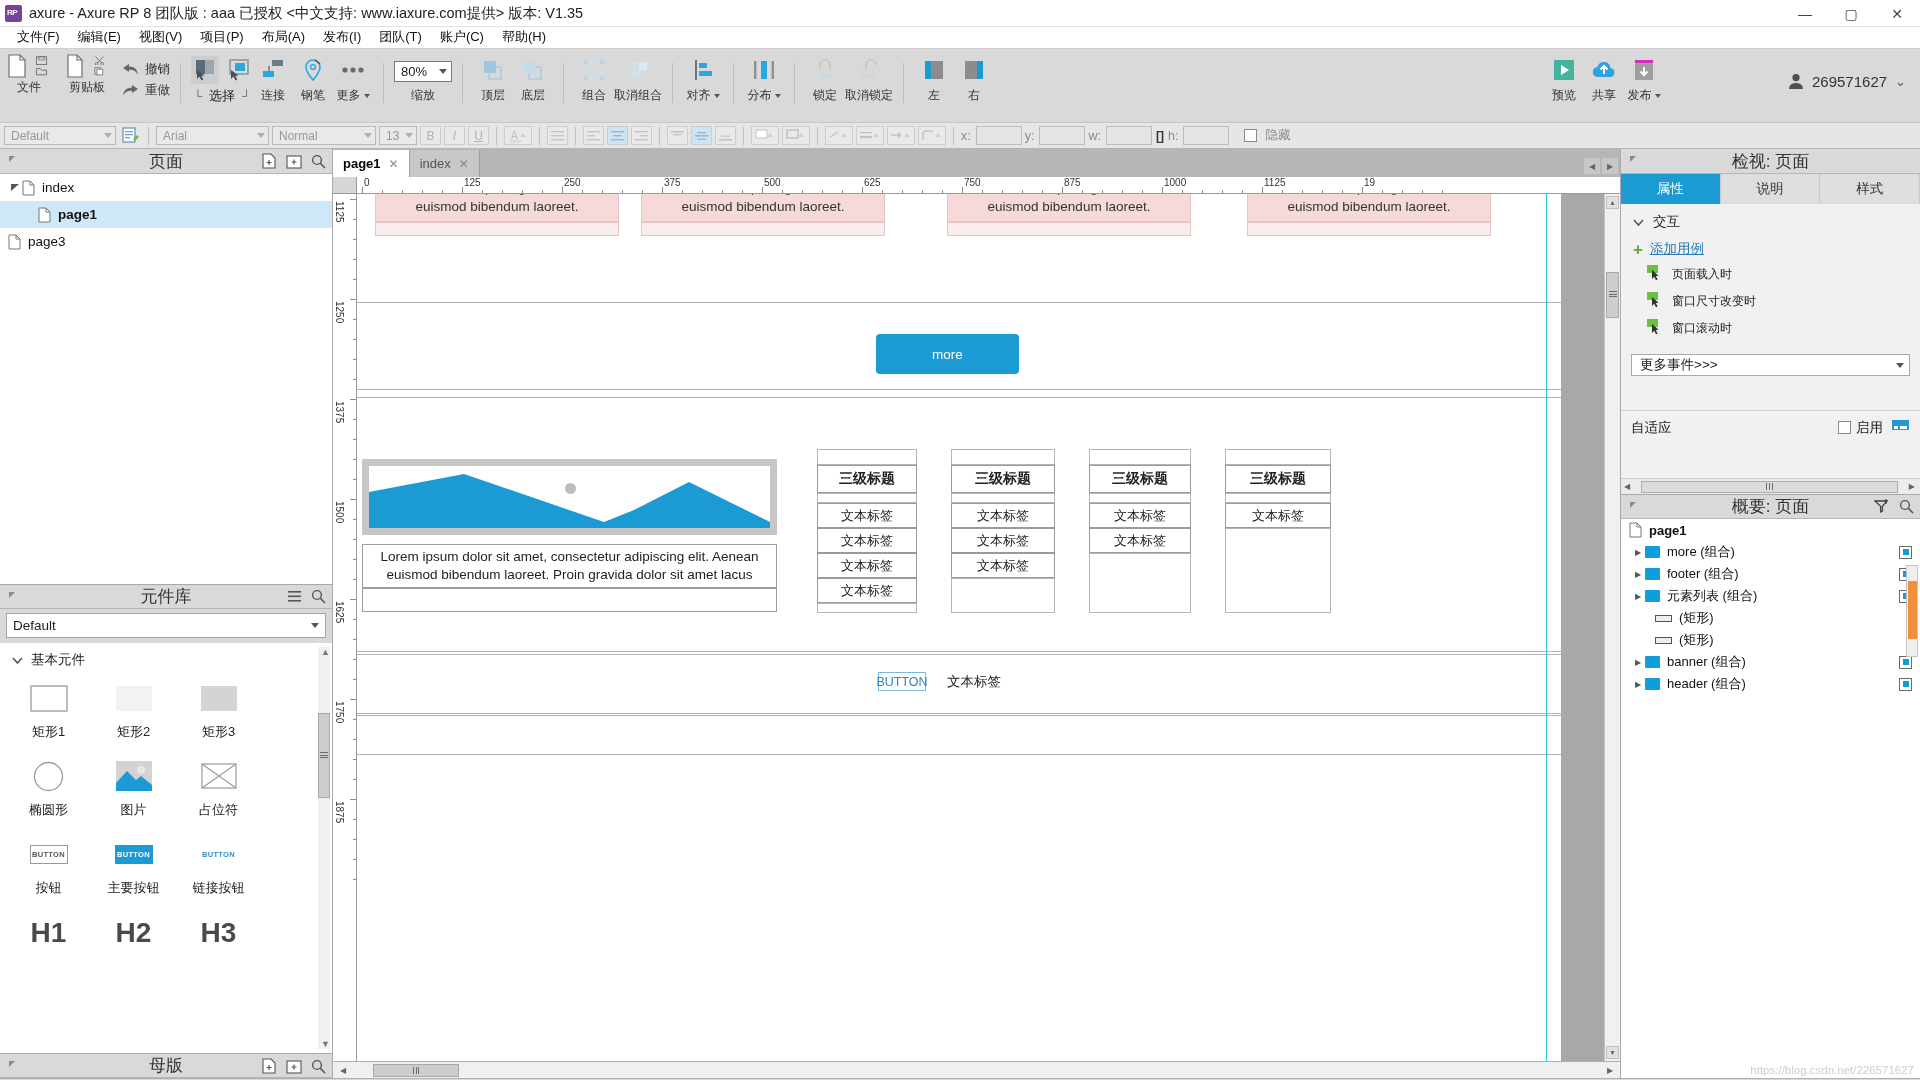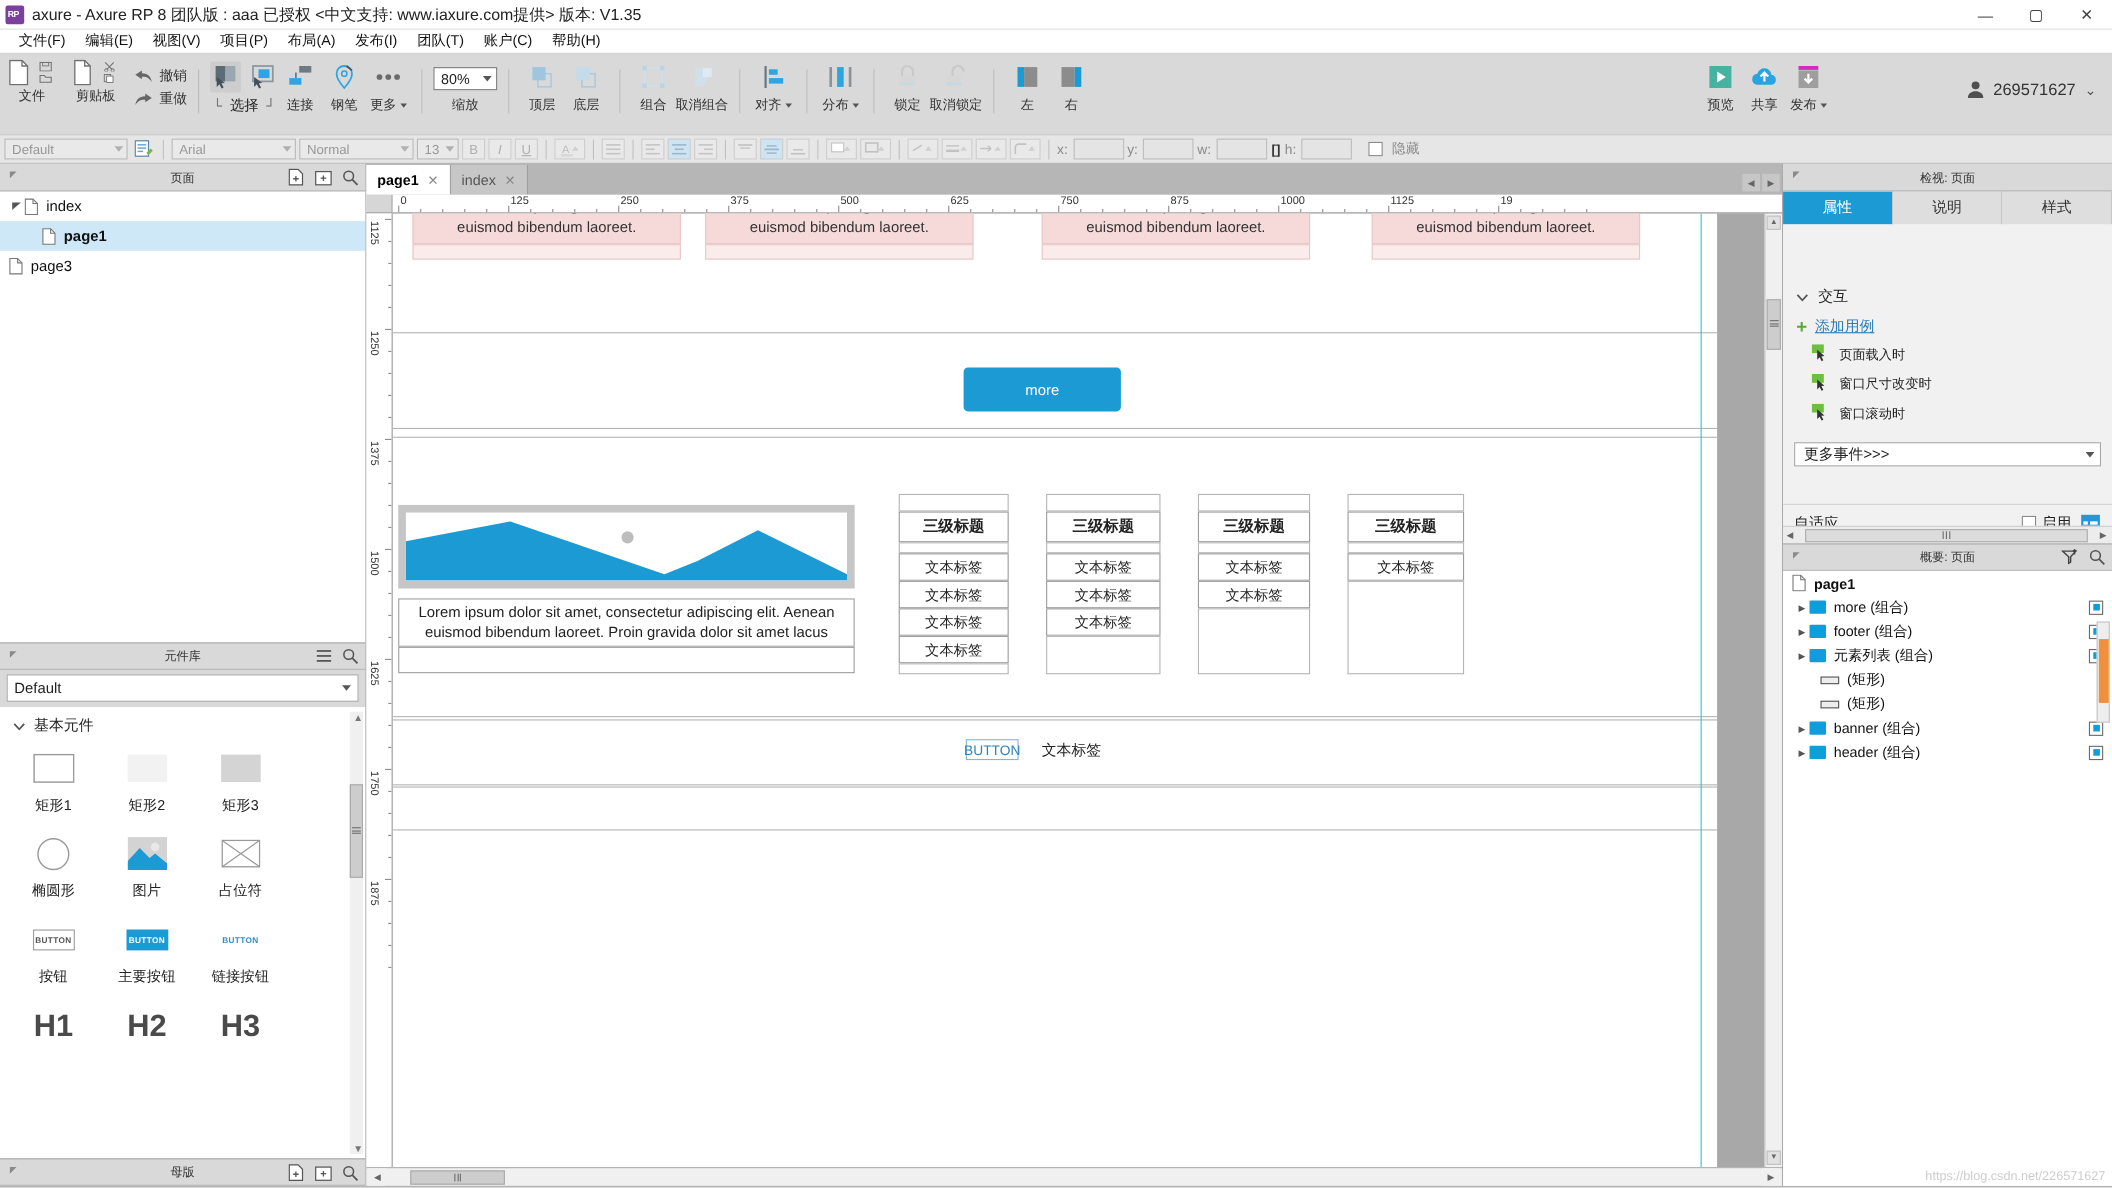--- a/index.html
+++ b/index.html
@@ -59,21 +59,21 @@
             align-items:center;justify-content:center;color:#b0b0b0;font-size:12px; }
   .sb-btn.wide { width:28px; }
   .sb-field { width:46px;height:19px;border:1px solid #bdbdbd;background:#e4e4e4; }
   .sb-lbl { font-size:12.5px;color:#8a8a8a; margin-right:2px; }
   
   #body { display:flex; height:calc(1080px - 27px - 22px - 73px - 29px); }
   
   #left { width:333px; display:flex; flex-direction:column; border-right:1px solid #a9a9a9; background:#fff; }
   .panel-hdr { height:25px;background:#d9d9d9;border-bottom:1px solid #b5b5b5;display:flex;align-items:center;
                position:relative;justify-content:center; }
-  .panel-hdr .t { font-size:11px;color:#333; }
+  .panel-hdr .t { font-size:17px;color:#333; }
   .panel-hdr .lft { position:absolute; left:7px; top:5px; }
   .panel-hdr .rgt { position:absolute; right:6px; top:4px; display:flex; gap:9px; align-items:center;}
   .tree { flex:1; overflow:hidden; background:#fff; }
   .tnode { height:27px;display:flex;align-items:center;font-size:13.5px;color:#111;padding-left:8px; }
   .tnode.sel { background:#cfe8f7; font-weight:bold; }
   .tnode .arrow { width:14px;display:flex;align-items:center;justify-content:center; }
   .pgicon { width:13px;height:16px;margin-right:7px; }
   .lib-sel { margin:4px 6px 5px 6px;height:25px;border:1px solid #a6a6a6;background:#fff;display:flex;
              align-items:center;justify-content:space-between;padding:0 6px;font-size:13.5px; }
   .lib-body { flex:1; position:relative; overflow:hidden; background:#fff;}
@@ -133,21 +133,21 @@
   #cv-vscroll .thumb { position:absolute; left:1px; top:78px; width:13px; height:46px; background:#cdcdcd; border:1px solid #a8a8a8;}
   .arrbtn { width:16px;height:16px;display:flex;align-items:center;justify-content:center;color:#666;font-size:8px;
             background:#f0f0f0; }
   
   #right { width:300px; background:#f1f1f1; border-left:1px solid #a9a9a9; display:flex; flex-direction:column; }
   #insp-tabs { display:flex; height:30px; }
   .itab { flex:1; display:flex;align-items:center;justify-content:center;font-size:13.5px;color:#333;
           background:#dedede; border-right:1px solid #c8c8c8; }
   .itab.active { background:#1b9ad4; color:#fff; }
   .insp-body { flex:1; background:#f1f1f1; padding:0; position:relative; overflow:hidden; }
-  .sec-row { display:flex; align-items:center; gap:9px; padding:9px 0 4px 12px; font-size:13.5px; color:#222;margin-top:48px; }
+  .sec-row { display:flex; align-items:center; gap:9px; padding:9px 0 4px 12px; font-size:13.5px; color:#222; }
   .addcase { display:flex; align-items:center; gap:7px; padding:5px 0 3px 12px; }
   .addcase .lnk { color:#2a7db5; text-decoration:underline; font-size:13.5px; }
   .evt { display:flex; align-items:center; gap:9px; padding:4px 0 4px 26px; font-size:12px; color:#222; }
   .more-evt { margin:12px 10px 0 10px; height:22px; border:1px solid #a9a9a9; background:#fff; display:flex;
               align-items:center; justify-content:space-between; padding:0 5px 0 8px; font-size:13.5px; }
   .adapt-row { display:flex; align-items:center; padding:0 10px; height:34px; border-top:1px solid #d2d2d2; }
   .adapt-row .t { font-size:13.5px; color:#222; }
   .chk { width:13px;height:13px;border:1px solid #8a8a8a;background:#fff; margin-right:5px; }
   .insp-hscroll { position:absolute; left:0; right:0; bottom:0; height:16px; background:#ececec;
                   border-top:1px solid #cfcfcf; display:flex; align-items:center; }

